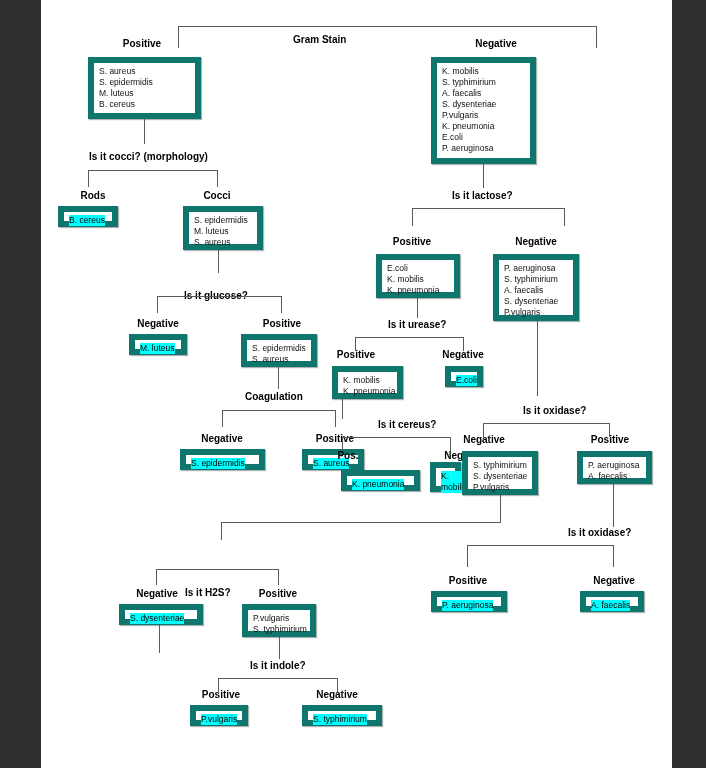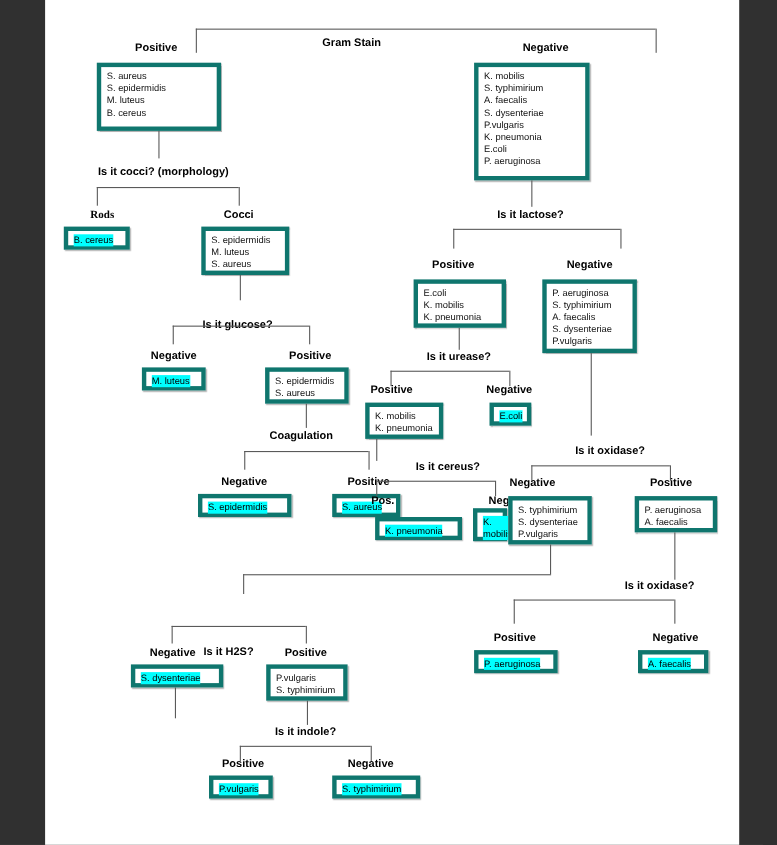--- a/index.html
+++ b/index.html
@@ -41,21 +41,21 @@
     font-size: 10px;
     font-weight: bold;
     color: #000;
     white-space: nowrap;
     line-height: 12px;
     text-align: center;
   }
   .box {
     position: absolute;
     box-sizing: border-box;
-    border: 4px solid #0f766e;
+    border: 6px solid #0f766e;
     background: #ffffff;
     padding: 3px 5px 3px 5px;
     font-size: 8.5px;
     line-height: 11px;
     color: #111;
     box-shadow: 1px 1px 1px rgba(0,0,0,0.30);
   }
   .box .sp {
     display: block;
     white-space: nowrap;
@@ -104,21 +104,21 @@
       <span class="sp">E.coli</span>
       <span class="sp">P. aeruginosa</span>
     </div>
 
     <div class="vline" style="left:103px; top:119px; height:25px;"></div>
     <div class="qlabel" style="left:48px; top:151px;">Is it cocci? (morphology)</div>
     <div class="hline" style="left:47px; top:170px; width:129px;"></div>
     <div class="vline" style="left:47px; top:170px; height:17px;"></div>
     <div class="vline" style="left:176px; top:170px; height:17px;"></div>
 
-    <div class="blabel" style="left:22px; top:190px; width:60px;font-family:Liberation Serif, serif;">Rods</div>
+    <div class="blabel" style="left:22px; top:190px; width:60px;">Rods</div>
     <div class="box" style="left:17px; top:206px; width:60px; height:21px;">
       <span class="sp hl">B. cereus</span>
     </div>
 
     <div class="blabel" style="left:146px; top:190px; width:60px;">Cocci</div>
     <div class="box" style="left:142px; top:206px; width:80px; height:44px;">
       <span class="sp">S. epidermidis</span>
       <span class="sp">M. luteus</span>
       <span class="sp">S. aureus</span>
     </div>

